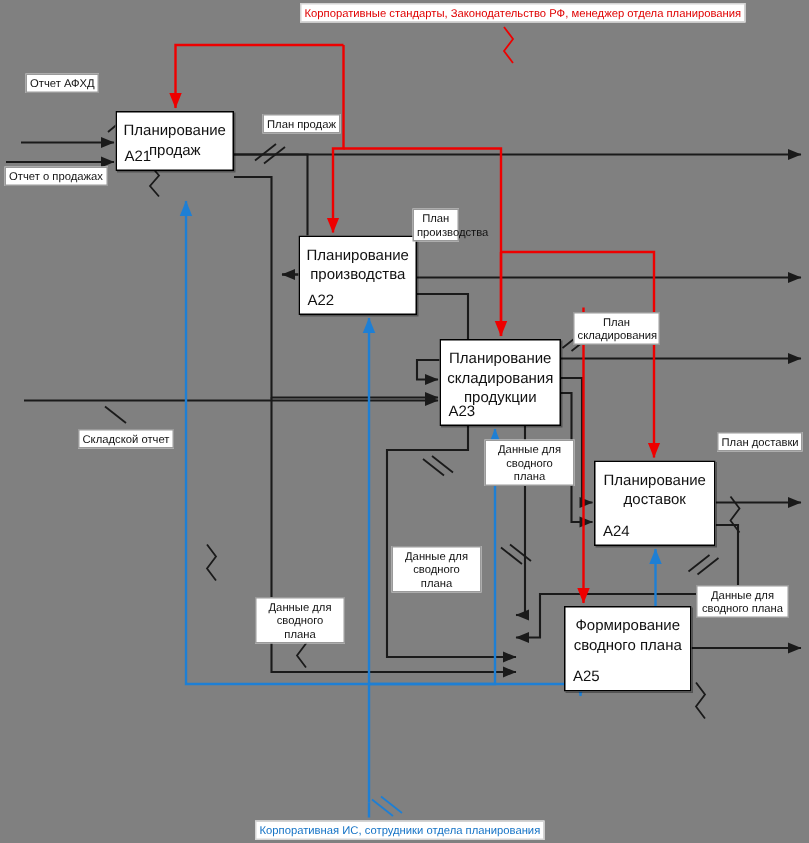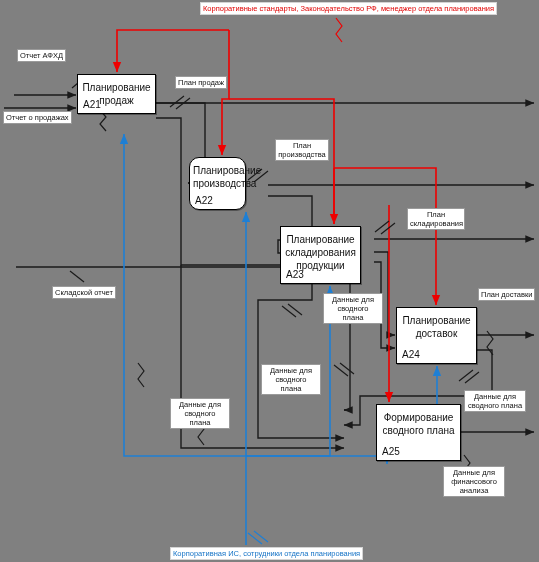--- a/index.html
+++ b/index.html
@@ -114,26 +114,26 @@
     <g stroke="#1e7fd4" stroke-width="1.2" fill="none">
       <path d="M248,533 L262,544 M254,531 L268,542"></path>
     </g>
   </svg>
 
   <div class="abox" style="left:77px;top:74px;width:79px;height:40px;">
     <div class="ttl">Планирование продаж</div>
     <div class="code">A21</div>
   </div>
 
-  <div class="abox" style="left:189px;top:157px;width:57px;height:53px;border-radius:10px;">
+  <div class="abox" style="left:199px;top:157px;width:79px;height:53px;">
     <div class="ttl">Планирование производства</div>
     <div class="code">A22</div>
   </div>
 
-  <div class="abox" style="left:280px;top:226px;width:81px;height:58px;padding-left:45px;">
+  <div class="abox" style="left:293px;top:226px;width:81px;height:58px;padding-left:45px;">
     <div class="ttl">Планирование складирования продукции</div>
     <div class="code">A23</div>
   </div>
 
   <div class="abox" style="left:396px;top:307px;width:81px;height:57px;">
     <div class="ttl">Планирование доставок</div>
     <div class="code">A24</div>
   </div>
 
   <div class="abox" style="left:345px;top:404px;width:85px;height:57px;margin-left:31px;">
@@ -146,29 +146,28 @@
   <div class="lbl red" style="left:200px;top:2px;">Корпоративные стандарты, Законодательство РФ, менеджер отдела планирования</div>
 
   <div class="lbl" style="left:17px;top:49px;">Отчет АФХД</div>
 
   <div class="lbl" style="left:3px;top:111px;">Отчет о продажах</div>
 
   <div class="lbl" style="left:52px;top:286px;">Складской отчет</div>
 
   <div class="lbl" style="left:175px;top:76px;">План продаж</div>
 
-  <div class="lbl multi" style="left:275px;top:139px;width:54px;">План производства</div>
+  <div class="lbl multi" style="left:275px;top:139px;width:31px;">План производства</div>
 
-  <div class="lbl multi" style="left:407px;top:208px;width:58px;">План складирования</div>
+  <div class="lbl multi" style="left:382px;top:208px;width:58px;">План складирования</div>
 
   <div class="lbl" style="left:478px;top:288px;">План доставки</div>
 
   <div class="lbl multi" style="left:323px;top:293px;width:60px;">Данные для сводного плана</div>
 
   <div class="lbl multi" style="left:261px;top:364px;width:60px;">Данные для сводного плана</div>
 
   <div class="lbl multi" style="left:170px;top:398px;width:60px;">Данные для сводного плана</div>
 
   <div class="lbl multi" style="left:464px;top:390px;width:62px;">Данные для сводного плана</div>
 
-  <div class="lbl multi" style="left:443px;top:466px;width:62px;">Данные для финансового анализа</div>
 
 </div>
 
 </body></html>

